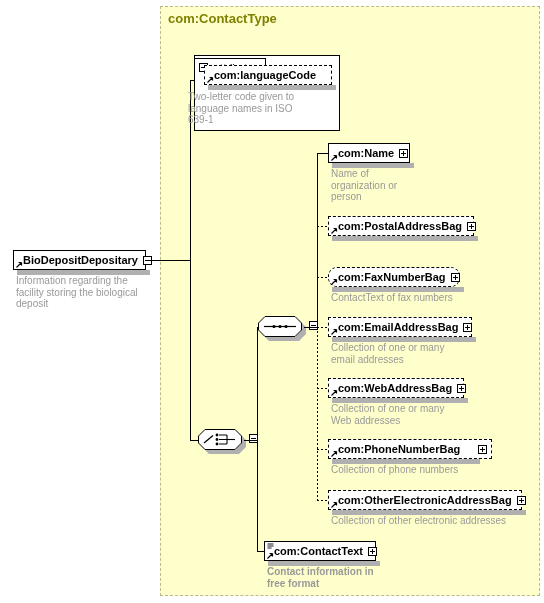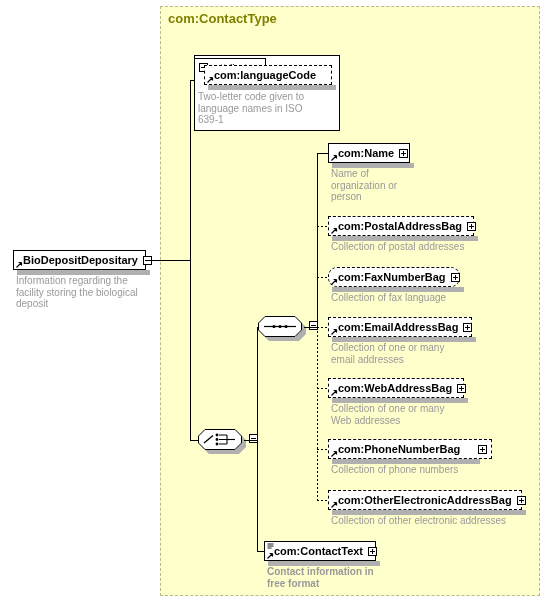--- a/index.html
+++ b/index.html
@@ -217,21 +217,21 @@
     <span class="attr-tab-label">attributes</span>
   </div>
 
   <div class="node-shadow" style="left:208px; top:85px; width:128px;"></div>
   <div class="node dashed" style="left:204px; top:65px; width:128px;">
     <svg class="ref-arrow" viewBox="0 0 7 7">
         <path d="M0.5 6.5 L5.5 1.5 M5.5 1.5 L2.6 1.5 M5.5 1.5 L5.5 4.4" stroke="#000" stroke-width="1.2" fill="none"></path>
       </svg>
     <span class="node-label">com:languageCode</span>
   </div>
-  <div class="desc" style="left:198px; top:91px; width:130px;">Two-letter code given to
+  <div class="desc" style="left:188px; top:91px; width:130px;">Two-letter code given to
 language names in ISO
 639-1</div>
 
   <div class="compositor" style="left:198px; top:429px;">
     <div class="compositor-shadow"></div>
     <div class="compositor-body"></div>
     <svg width="44" height="21" viewBox="0 0 44 21">
       <polygon points="7,0.5 37,0.5 43.5,7 43.5,14 37,20.5 7,20.5 0.5,14 0.5,7" fill="none" stroke="#000" stroke-width="1"></polygon>
       <path d="M6 14 L15 6.5" stroke="#000" stroke-width="1.3" fill="none"></path>
       <circle cx="19" cy="6" r="1.4" fill="#000"></circle>
@@ -286,31 +286,30 @@
 person</div>
 
   <div class="node-shadow" style="left:332px; top:236px; width:146px;"></div>
   <div class="node dashed" style="left:328px; top:216px; width:146px;">
     <svg class="ref-arrow" viewBox="0 0 7 7">
         <path d="M0.5 6.5 L5.5 1.5 M5.5 1.5 L2.6 1.5 M5.5 1.5 L5.5 4.4" stroke="#000" stroke-width="1.2" fill="none"></path>
       </svg>
     <span class="node-label">com:PostalAddressBag</span>
     <span class="expander plus" style="margin-left:auto;"></span>
   </div>
-  <div class="desc" style="left:331px; top:241px; width:190px;">Collection of postal addresses</div>
 
   <div class="node-shadow" style="left:332px; top:287px; width:132px;"></div>
   <div class="node dashed" style="left:328px; top:267px; width:132px;border-radius:9px;">
     <svg class="ref-arrow" viewBox="0 0 7 7">
         <path d="M0.5 6.5 L5.5 1.5 M5.5 1.5 L2.6 1.5 M5.5 1.5 L5.5 4.4" stroke="#000" stroke-width="1.2" fill="none"></path>
       </svg>
     <span class="node-label">com:FaxNumberBag</span>
     <span class="expander plus" style="margin-left:auto;"></span>
   </div>
-  <div class="desc" style="left:331px; top:292px; width:190px;">Collection of fax language</div>
+  <div class="desc" style="left:331px; top:292px; width:190px;">ContactText of fax numbers</div>
 
   <div class="node-shadow" style="left:332px; top:337px; width:144px;"></div>
   <div class="node dashed" style="left:328px; top:317px; width:144px;">
     <svg class="ref-arrow" viewBox="0 0 7 7">
         <path d="M0.5 6.5 L5.5 1.5 M5.5 1.5 L2.6 1.5 M5.5 1.5 L5.5 4.4" stroke="#000" stroke-width="1.2" fill="none"></path>
       </svg>
     <span class="node-label">com:EmailAddressBag</span>
     <span class="expander plus" style="margin-left:auto;"></span>
   </div>
   <div class="desc" style="left:331px; top:342px; width:140px;">Collection of one or many

